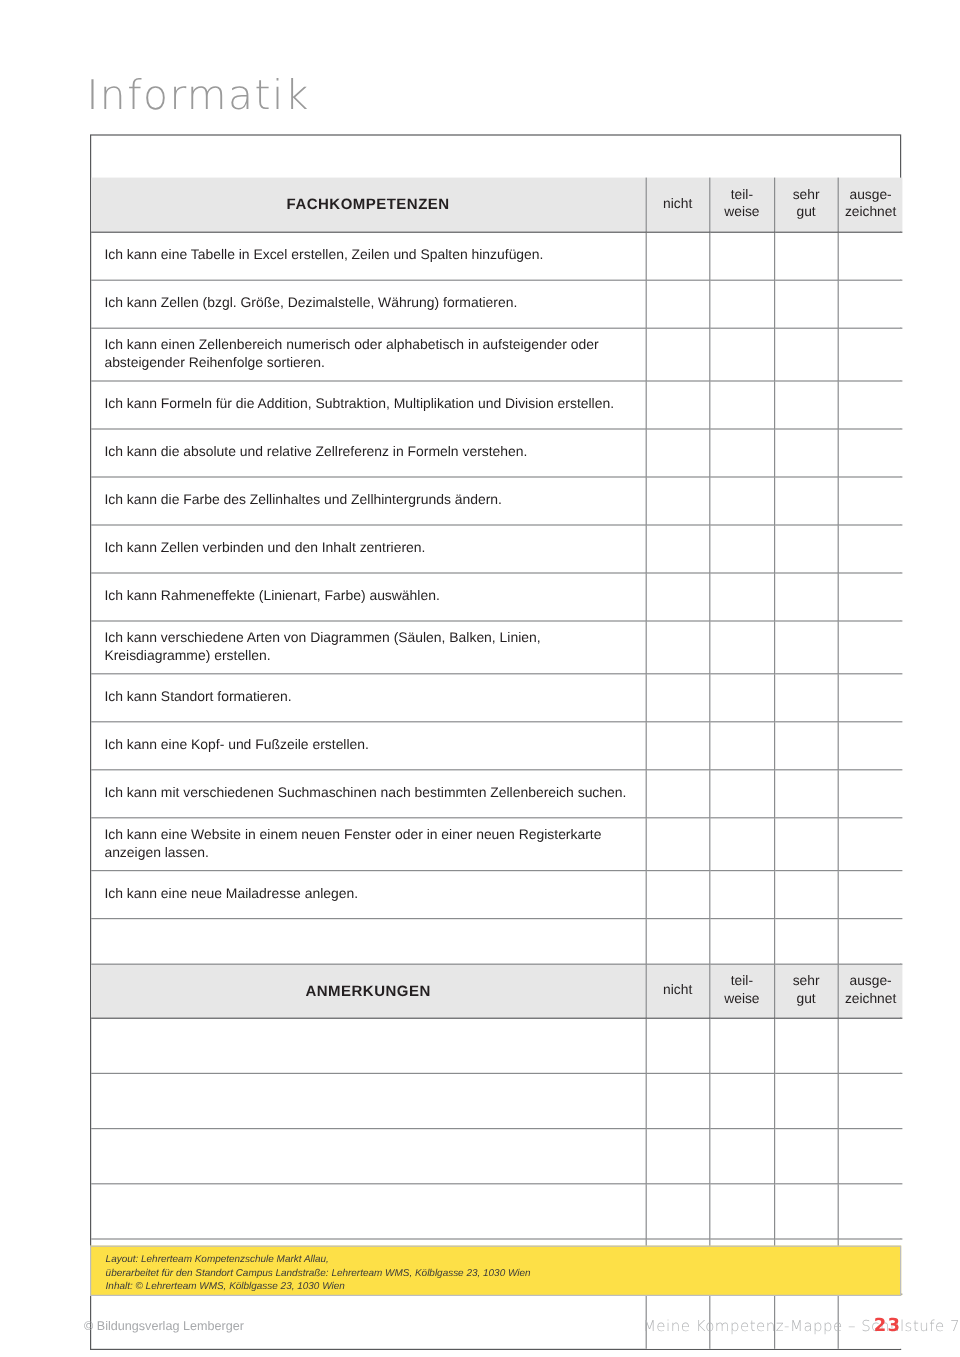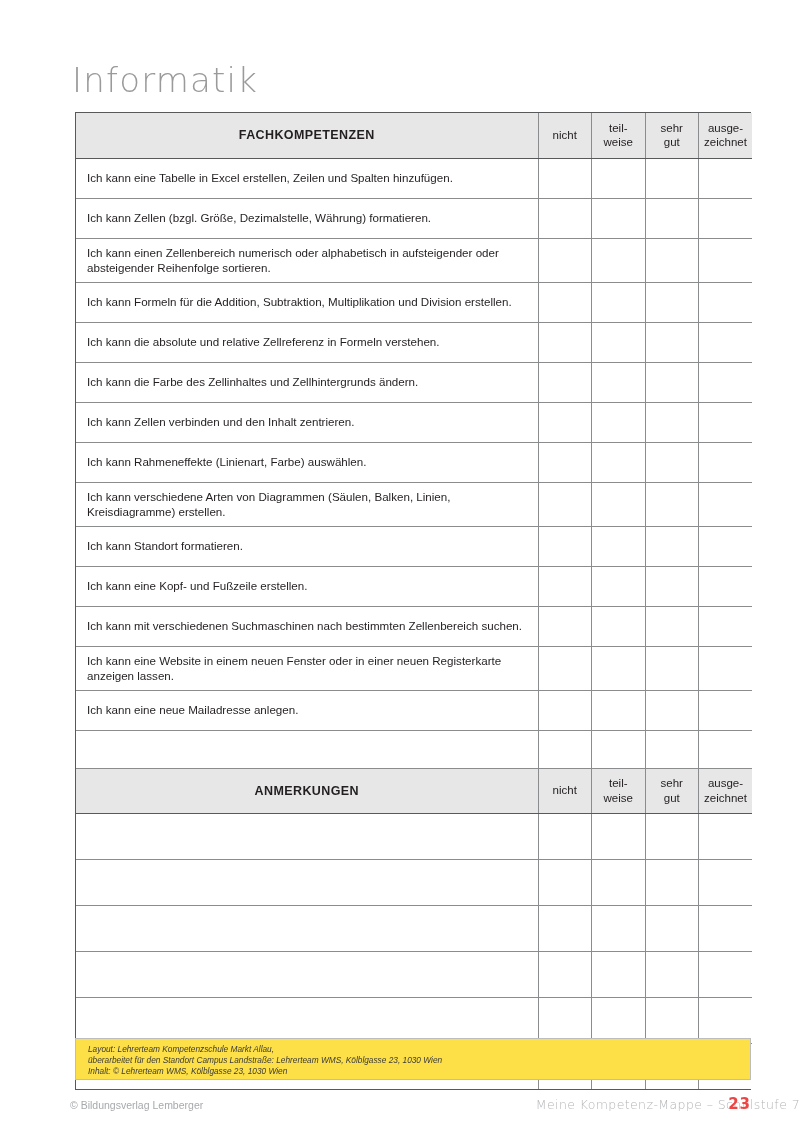--- a/index.html
+++ b/index.html
@@ -42,20 +42,21 @@
     top: 112px;
     width: 676px;
     border: 1px solid #58595b;
     box-sizing: border-box;
     background: #fff;
   }
   table.grid {
     border-collapse: collapse;
     width: 100%;
     table-layout: fixed;
+    margin-top: 35px;
   }
   table.grid col.c-text  { width: 462px; }
   table.grid col.c-mark  { width: 53.5px; }
 
   .grid td, .grid th {
     border-right: 1px solid #8a8c8e;
     border-bottom: 1px solid #8a8c8e;
     padding: 0;
     vertical-align: middle;
     box-sizing: border-box;

